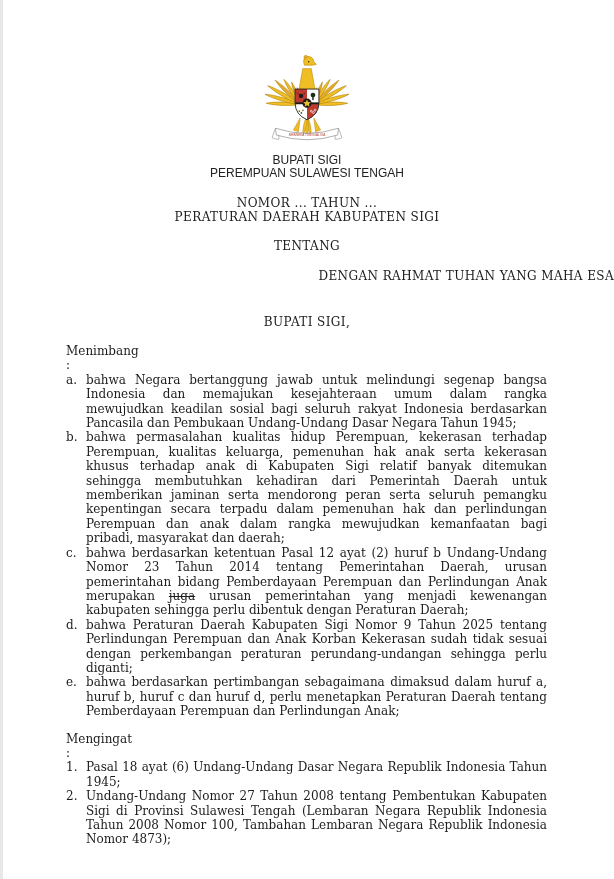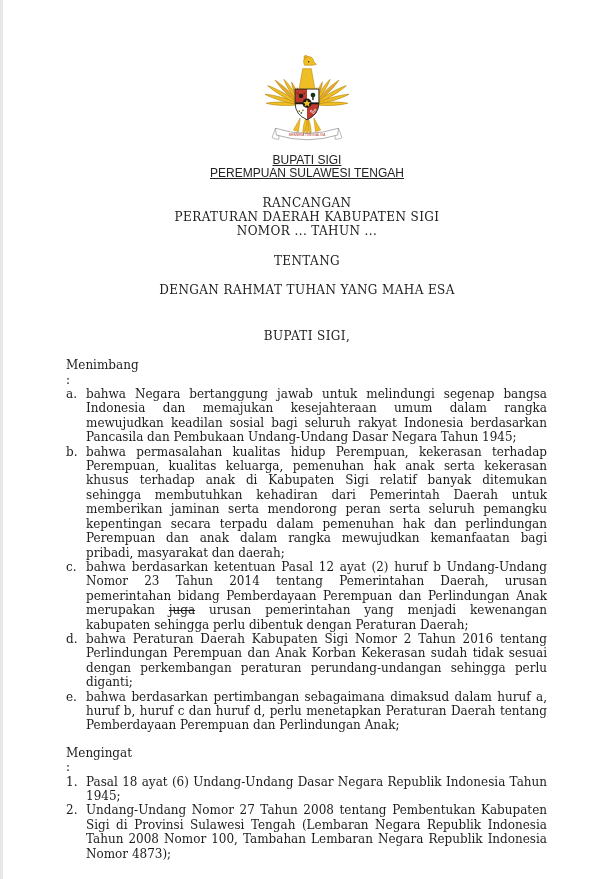--- a/index.html
+++ b/index.html
@@ -16,30 +16,30 @@
     background:#e7e7e7;
   }
   .doc { position:relative; width:614px; }
 
   .emblem-wrap { padding-top:55px; text-align:center; }
   .emblem-wrap svg { display:inline-block; }
 
   .letterhead {
     margin-top:3px; text-align:center;
     font-family:"Liberation Sans", sans-serif;
-    font-size:12px; line-height:13px; color:#222;text-decoration:underline;
+    font-size:12px; line-height:13px; color:#222;
   }
   .center-serif {
     text-align:center; font-size:12px; line-height:14.2px;
     letter-spacing:0.4px; color:#1c1c1c;
   }
   .title-block { margin-top:16px; }
   .tentang    { margin-top:15px; }
   .subject    { margin-top:15px; }
-  .invocation { margin-top:15px; }
+  .invocation { margin-top:15px;text-align:right; }
   .issuer     { margin-top:32px; }
 
   .clause {
     display:flex; margin-left:66px; width:481px;
     font-size:12px; line-height:14.4px;flex-direction:column;
   }
   .clause-menimbang { margin-top:15px; }
   .clause-mengingat { margin-top:13px; }
   .clause-label { width:81px; flex:none; }
   .clause-colon { width:9px; flex:none; }
@@ -142,23 +142,22 @@
       </g>
     </svg>
   </div>
 
   <div class="letterhead">
     <div>BUPATI SIGI</div>
     <div>PEREMPUAN SULAWESI TENGAH</div>
   </div>
 
   <div class="center-serif title-block">
-    <div>RANCANGAN</div>
+    <div>NOMOR ... TAHUN ...</div>
     <div>PERATURAN DAERAH KABUPATEN SIGI</div>
-    <div>NOMOR ... TAHUN ...</div>
   </div>
 
   <div class="center-serif tentang">TENTANG</div>
 
 
   <div class="center-serif invocation">DENGAN RAHMAT TUHAN YANG MAHA ESA</div>
 
   <div class="center-serif issuer">BUPATI SIGI,</div>
 
   <section class="clause clause-menimbang">
@@ -172,21 +171,21 @@
       <div class="clause-item">
         <span class="item-marker">b.</span>
         <p class="item-text">bahwa permasalahan kualitas hidup Perempuan, kekerasan terhadap Perempuan, kualitas keluarga, pemenuhan hak anak serta kekerasan khusus terhadap anak di Kabupaten Sigi relatif banyak ditemukan sehingga membutuhkan kehadiran dari Pemerintah Daerah untuk memberikan jaminan serta mendorong peran serta seluruh pemangku kepentingan secara terpadu dalam pemenuhan hak dan perlindungan Perempuan dan anak dalam rangka mewujudkan kemanfaatan bagi pribadi, masyarakat dan daerah;</p>
       </div>
       <div class="clause-item">
         <span class="item-marker">c.</span>
         <p class="item-text"><span>bahwa berdasarkan ketentuan Pasal 12 ayat (2) huruf b Undang-Undang Nomor 23 Tahun 2014 tentang Pemerintahan Daerah, urusan pemerintahan bidang Pemberdayaan Perempuan dan Perlindungan Anak merupakan </span><span class="struck">juga</span><span> urusan pemerintahan yang menjadi kewenangan kabupaten sehingga perlu dibentuk dengan Peraturan Daerah;</span></p>
       </div>
       <div class="clause-item">
         <span class="item-marker">d.</span>
-        <p class="item-text">bahwa Peraturan Daerah Kabupaten Sigi Nomor 2 Tahun 2016 tentang Perlindungan Perempuan dan Anak Korban Kekerasan sudah tidak sesuai dengan perkembangan peraturan perundang-undangan sehingga perlu diganti;</p>
+        <p class="item-text">bahwa Peraturan Daerah Kabupaten Sigi Nomor 9 Tahun 2025 tentang Perlindungan Perempuan dan Anak Korban Kekerasan sudah tidak sesuai dengan perkembangan peraturan perundang-undangan sehingga perlu diganti;</p>
       </div>
       <div class="clause-item">
         <span class="item-marker">e.</span>
         <p class="item-text">bahwa berdasarkan pertimbangan sebagaimana dimaksud dalam huruf a, huruf b, huruf c dan huruf d, perlu menetapkan Peraturan Daerah tentang Pemberdayaan Perempuan dan Perlindungan Anak;</p>
       </div>
     </div>
   </section>
 
   <section class="clause clause-mengingat">
     <div class="clause-label">Mengingat</div>

